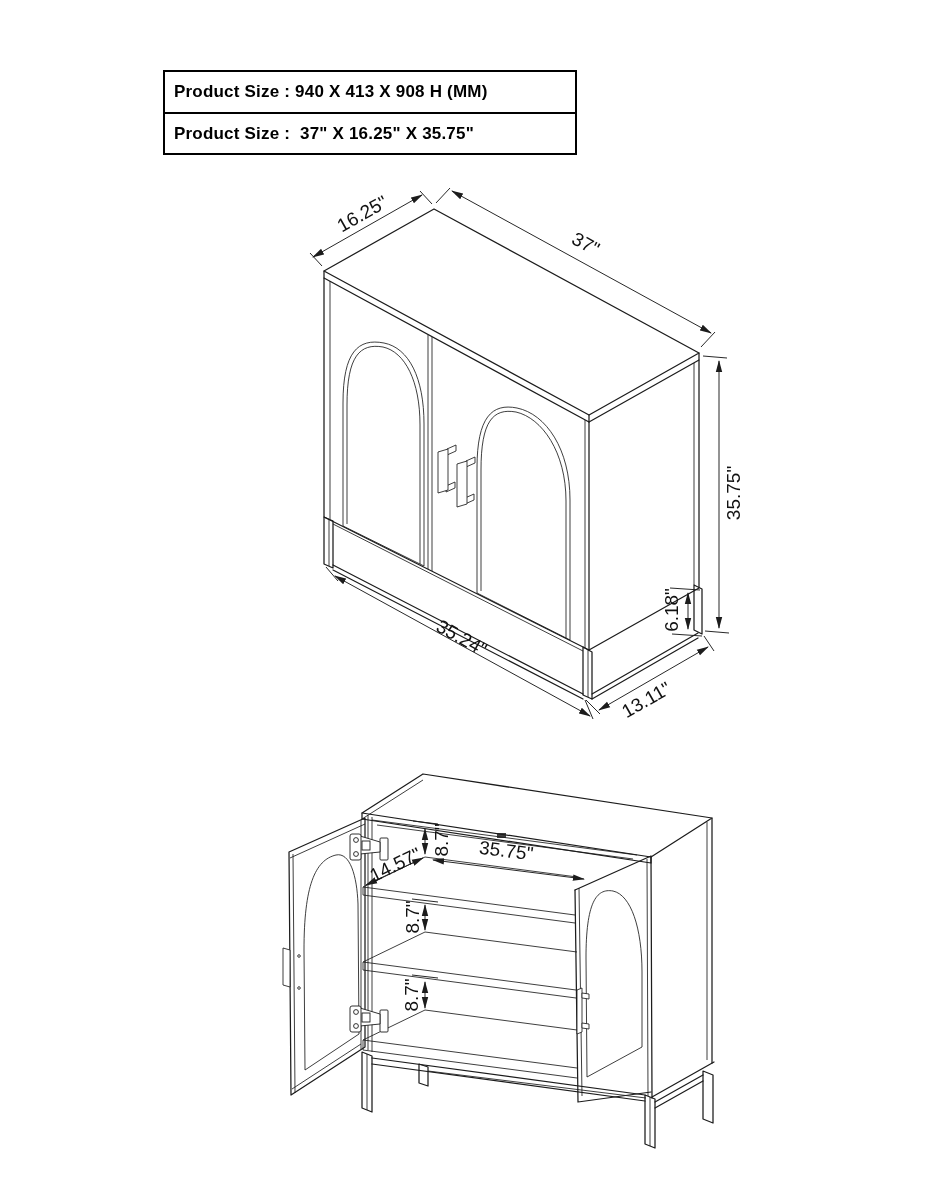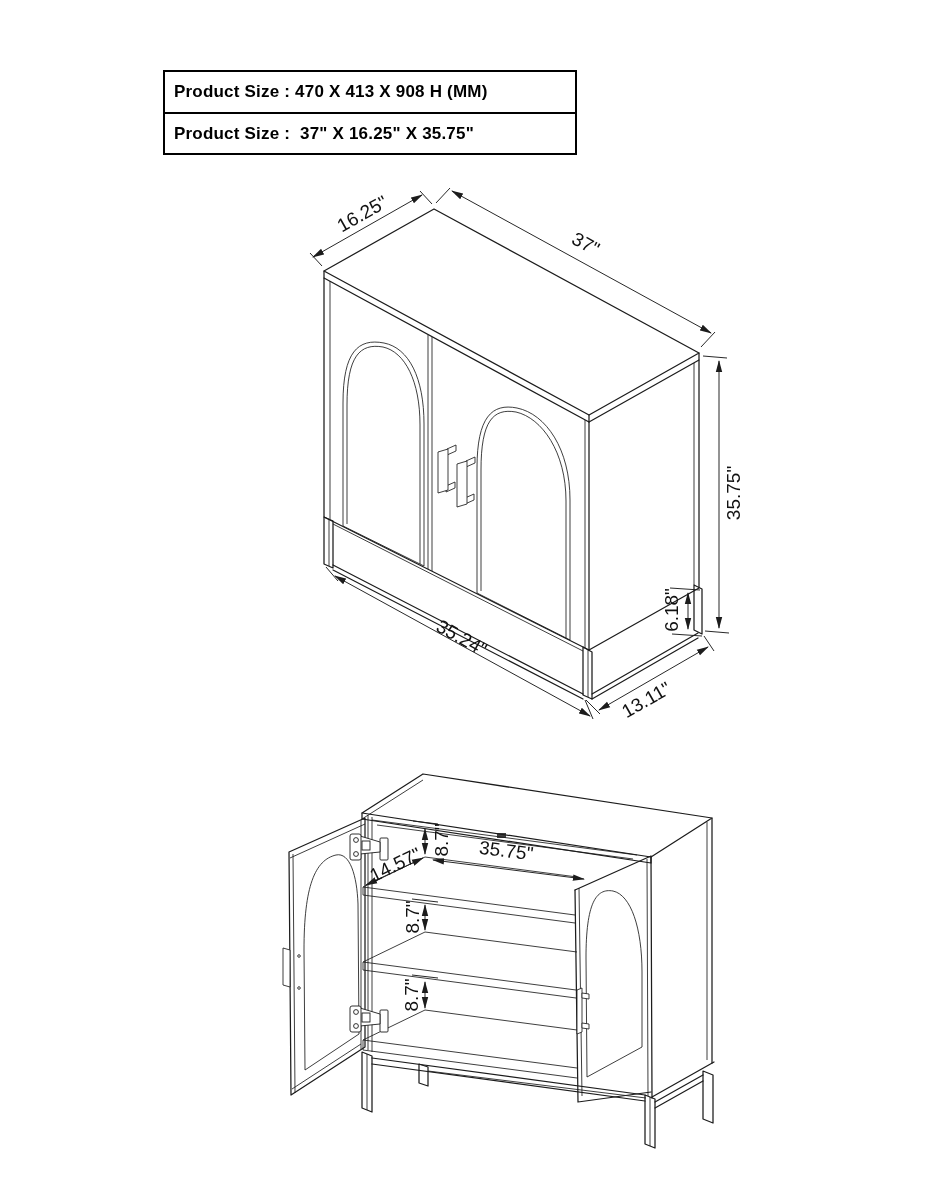--- a/index.html
+++ b/index.html
@@ -17,21 +17,21 @@
            text-anchor:middle;dominant-baseline:middle;}
   .white{fill:#fff;}
 </style>
 </head>
 <body>
 
 <div class="page">
 
   <div class="title-block">
     <div class="tb-row">
-      <span>Product Size : 470 X 413 X 908 H (MM)</span>
+      <span>Product Size : 940 X 413 X 908 H (MM)</span>
     </div>
     <div class="tb-row">
       <span>Product Size :  37" X 16.25" X 35.75"</span>
     </div>
   </div>
 
   <svg width="940" height="1204" viewBox="0 0 940 1204">
     <defs>
       <pattern id="flute" width="4.4" height="8" patternUnits="userSpaceOnUse">
         <rect width="4.4" height="8" fill="#ffffff"></rect>

